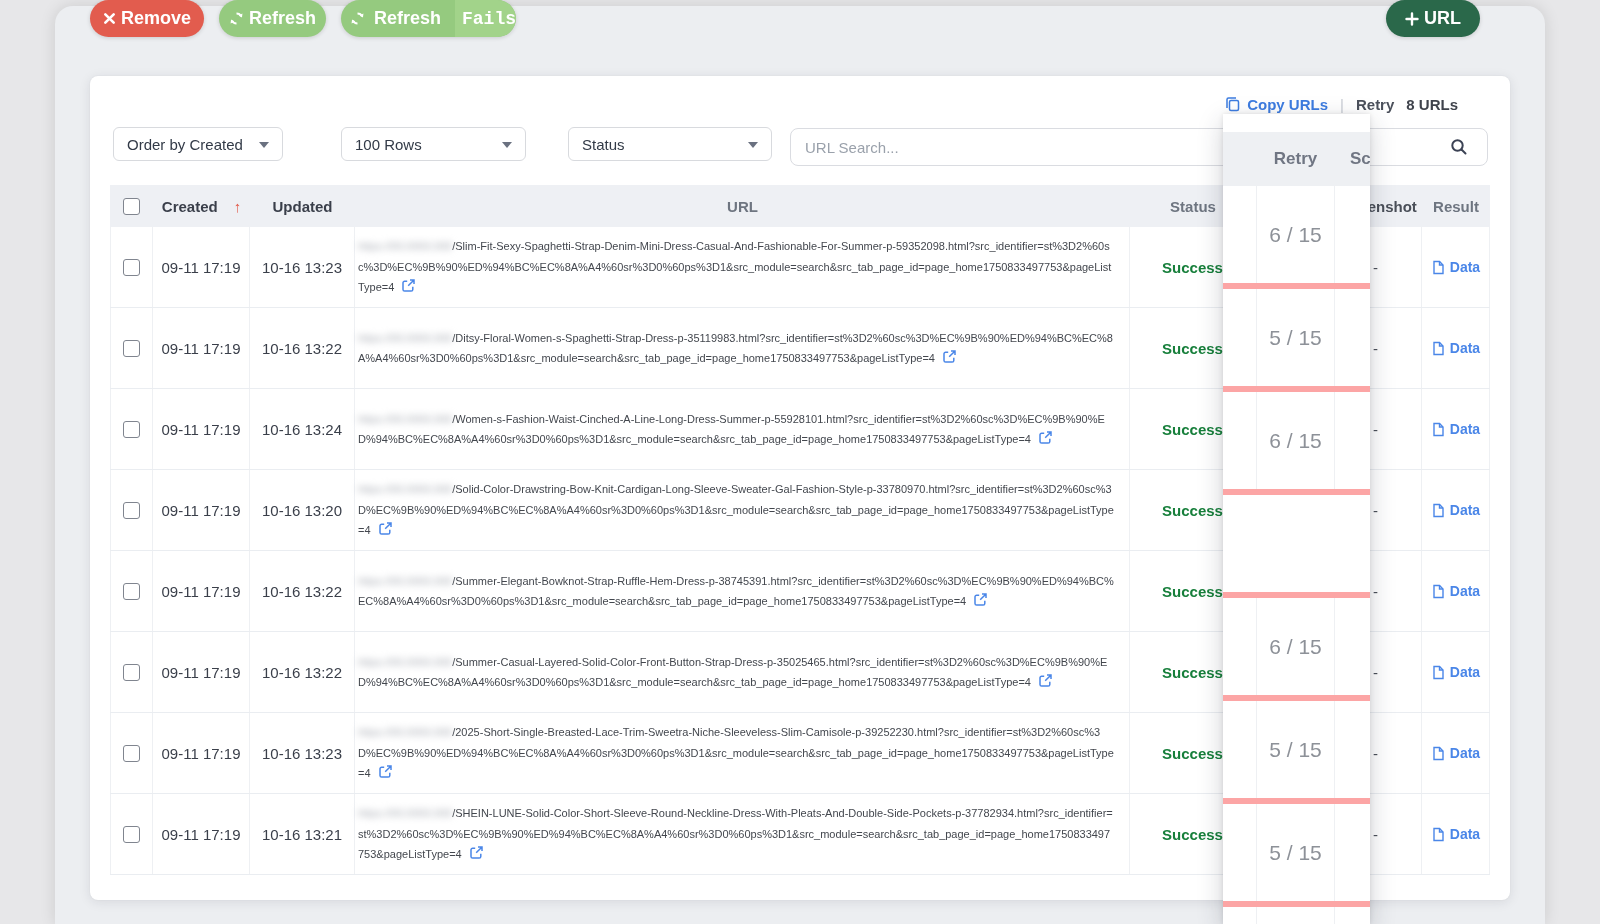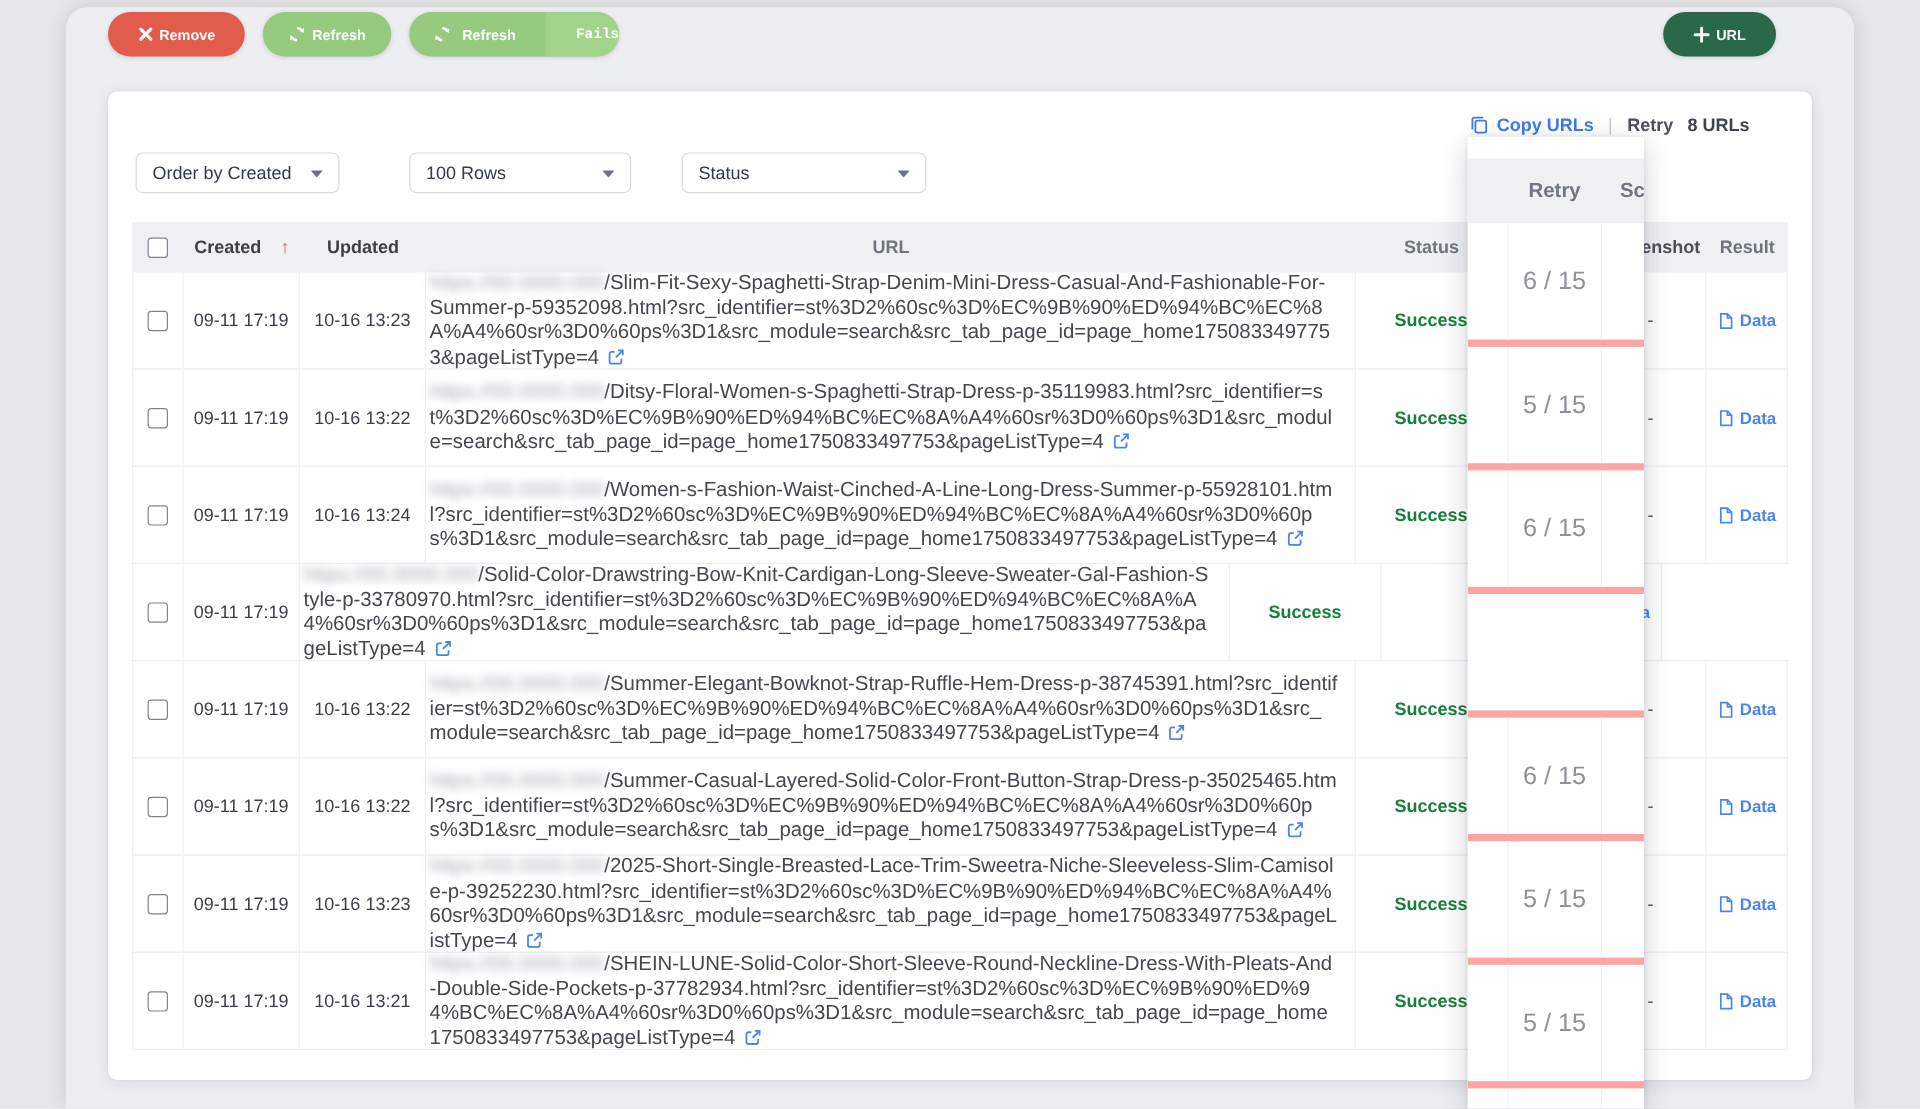--- a/index.html
+++ b/index.html
@@ -12,23 +12,23 @@
     color:#3e424d;
   }
   
   .sheet {
     position:absolute; left:55px; top:6px; width:1490px; height:918px;
     background:#eceef1; border-radius:18px 18px 0 0;
     box-shadow:0 0 16px rgba(0,0,0,.12);
   }
   
   .btn {
-    position:absolute; top:10px; height:37px; border:none; cursor:pointer;
+    position:absolute; top:0; height:37px; border:none; cursor:pointer;
     border-radius:19px; color:#fff; font-family:inherit;
-    font-size:12px; font-weight:bold; display:flex; align-items:center; justify-content:center;
+    font-size:18px; font-weight:bold; display:flex; align-items:center; justify-content:center;
     gap:5px; box-shadow:0 1px 4px rgba(0,0,0,.15);
   }
   .btn svg { flex:0 0 auto; }
   .btn-remove { left:90px; width:114px; background:#e25c4e; }
   .btn-refresh { left:219px; width:107px; background:#95ca7f; }
   .btn-refresh-fails { left:341px; width:175px; background:#95ca7f; padding:0; overflow:hidden; }
   .btn-refresh-fails .seg-refresh { flex:1 1 auto; display:flex; align-items:center; justify-content:center; gap:9px; height:100%; }
   .btn-refresh-fails .seg-fails { width:61px; height:100%; background:#a2d38a; display:flex; align-items:center; justify-content:flex-end; border-radius:0 19px 19px 0;font-family:Liberation Mono, monospace; }
   .btn-url { left:1386px; width:94px; background:#2a684a; }
   
@@ -83,21 +83,21 @@
   .c-check  { width:43px; }
   .c-created{ width:97px;  font-size:15px; color:#3a3f4a;gap:12px; }
   .c-updated{ width:105px; font-size:15px; color:#3a3f4a; }
   .c-url    { width:775px; }
   .c-status { width:126px; }
   .c-retry  { width:74px; }
   .c-shot   { width:92px; color:#4a4f58; font-size:15px; }
   .c-result { width:68px; }
   .c-url .urlwrap {
     display:block; width:100%; padding:9px 14px 9px 3px;
-    font-size:17px; line-height:20.5px; color:#43474e;
+    font-size:11px; line-height:20.5px; color:#43474e;
     word-break:break-all; text-align:left;
   }
   .blur-domain { filter:blur(3.5px); color:#a7abb3; }
   .ext-icon { display:inline-block; vertical-align:-2px; margin-left:7px; cursor:pointer; }
   .success { color:#177f3b; font-weight:bold; font-size:15px; }
   .datalink { display:flex; align-items:center; gap:5px; color:#4a86e8; font-size:14px; font-weight:600; cursor:pointer; text-decoration:none; }
   .cb {
     width:17px; height:17px; border:1.6px solid #80858f; border-radius:3px;
     background:#fff; display:inline-block; cursor:pointer;
   }
@@ -188,20 +188,27 @@
       <span class="caret"></span>
     </div>
     <div class="select sel-rows">
       <span>100 Rows</span>
       <span class="caret"></span>
     </div>
     <div class="select sel-status">
       <span>Status</span>
       <span class="caret"></span>
     </div>
+    <div class="searchbox">
+      <input type="text" placeholder="URL Search..." style="">
+      <svg class="search-icon" width="18" height="18" viewBox="0 0 18 18">
+          <circle cx="7.5" cy="7.5" r="5.2" fill="none" stroke="#3b4254" stroke-width="2"></circle>
+          <path d="M11.5 11.5 L15.5 15.5" stroke="#3b4254" stroke-width="2" stroke-linecap="round"></path>
+        </svg>
+    </div>
   </div>
 
   <div class="table">
     <div class="thead">
       <div class="cell c-check">
           <span class="cb"></span>
         </div>
       <div class="cell c-created">
         <span>Created</span>
         <span class="sort-arrow">↑</span>
@@ -328,20 +335,23 @@
     </div>
   </div>
 
   <div class="trow">
     <div class="cell c-check">
             <span class="cb"></span>
           </div>
     <div class="cell c-created">
             <span>09-11 17:19</span>
           </div>
+    <div class="cell c-updated">
+            <span>10-16 13:20</span>
+          </div>
     <div class="cell c-url">
       <span class="urlwrap"><span class="blur-domain">https://00.0000.000</span><span>/Solid-Color-Drawstring-Bow-Knit-Cardigan-Long-Sleeve-Sweater-Gal-Fashion-Style-p-33780970.html?src_identifier=st%3D2%60sc%3D%EC%9B%90%ED%94%BC%EC%8A%A4%60sr%3D0%60ps%3D1&amp;src_module=search&amp;src_tab_page_id=page_home1750833497753&amp;pageListType=4</span><svg class="ext-icon" width="15" height="15" viewBox="0 0 15 15">
                 <path d="M6.2 3.2 H3.6 A1.6 1.6 0 0 0 2 4.8 V11.4 A1.6 1.6 0 0 0 3.6 13 H10.2 A1.6 1.6 0 0 0 11.8 11.4 V8.8" fill="none" stroke="#4a86e8" stroke-width="1.5"></path>
                 <path d="M7.2 7.8 L13 2 M9 2 H13 V6" fill="none" stroke="#4a86e8" stroke-width="1.5"></path>
               </svg></span>
     </div>
     <div class="cell c-status">
             <span class="success">Success</span>
           </div>
     <div class="cell c-retry"></div>

